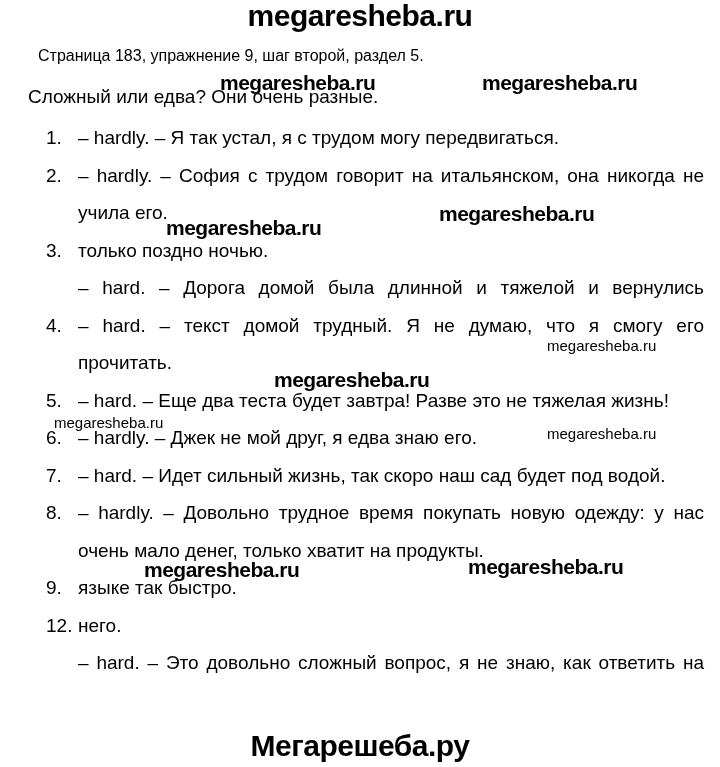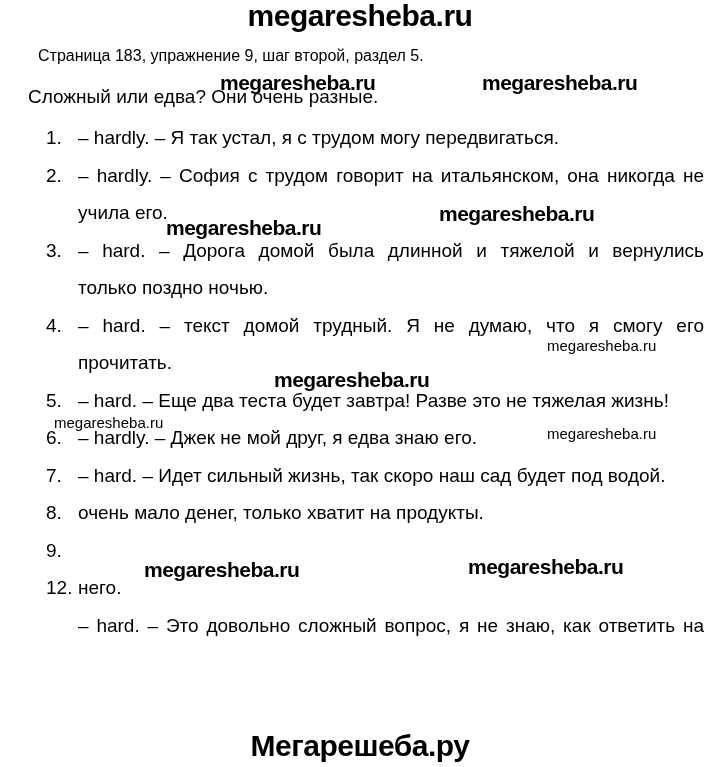--- a/index.html
+++ b/index.html
@@ -81,22 +81,22 @@
     <div class="item">
       <span class="num">2.</span>
       <div class="txt">
           <div class="line just">– hardly. – София с трудом говорит на итальянском, она никогда не</div>
           <div class="line">учила его.</div>
         </div>
     </div>
     <div class="item">
       <span class="num">3.</span>
       <div class="txt">
+          <div class="line">только поздно ночью.</div>
           <div class="line just">– hard. – Дорога домой была длинной и тяжелой и вернулись</div>
-          <div class="line">только поздно ночью.</div>
         </div>
     </div>
     <div class="item">
       <span class="num">4.</span>
       <div class="txt">
           <div class="line just">– hard. – текст домой трудный. Я не думаю, что я смогу его</div>
           <div class="line">прочитать.</div>
         </div>
     </div>
     <div class="item">
@@ -113,26 +113,28 @@
     </div>
     <div class="item">
       <span class="num">7.</span>
       <div class="txt">
           <div class="line">– hard. – Идет сильный жизнь, так скоро наш сад будет под водой.</div>
         </div>
     </div>
     <div class="item">
       <span class="num">8.</span>
       <div class="txt">
+          <div class="line just">– hardly. – Довольно трудное время покупать новую одежду: у нас</div>
           <div class="line">очень мало денег, только хватит на продукты.</div>
         </div>
     </div>
     <div class="item">
       <span class="num">9.</span>
       <div class="txt">
+          <div class="line">языке так быстро.</div>
         </div>
     </div>
     <div class="item">
       <span class="num">12.</span>
       <div class="txt">
           <div class="line">него.</div>
           <div class="line just">– hard. – Это довольно сложный вопрос, я не знаю, как ответить на</div>
         </div>
     </div>
   </div>

